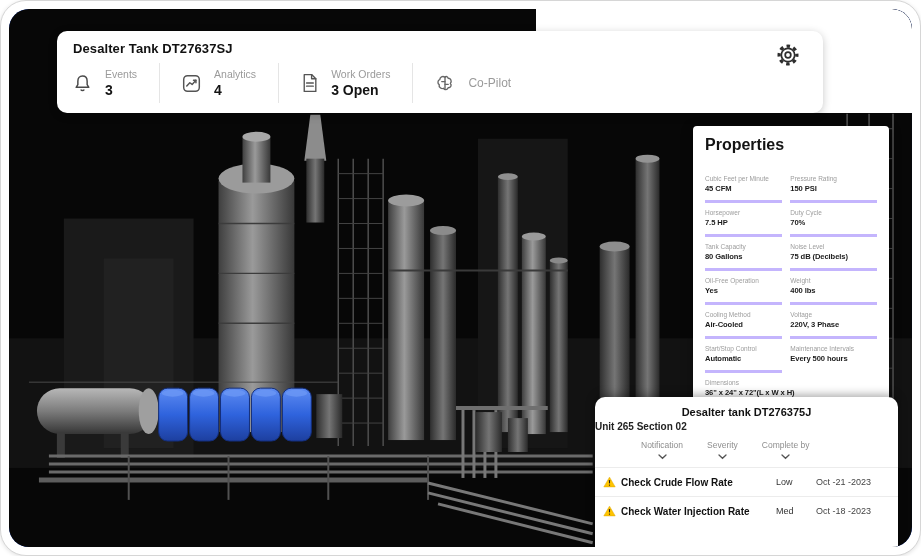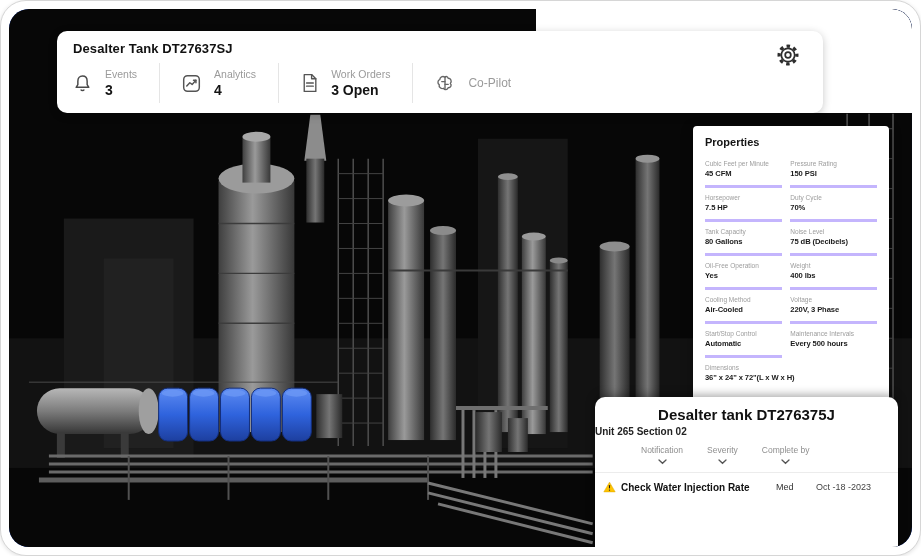--- a/index.html
+++ b/index.html
@@ -48,35 +48,35 @@
   .vdiv { width:1px; height:40px; background:#e5e5e5; margin:0 22px; }
   .gear { position:absolute; top:11px; right:22px; width:26px; height:26px; cursor:pointer; }
 
   
   .props {
     position:absolute; left:684px; top:117px; width:196px; height:278px;
     background:#ffffff; border-radius:4px;
     box-shadow:0 3px 12px rgba(0,0,0,.4);
     padding:10px 12px 4px;
   }
-  .props-title { font-size:11px; font-weight:bold; color:#141414; margin-bottom:6px; }
+  .props-title { font-size:16px; font-weight:bold; color:#141414; margin-bottom:15px; }
   .pgrid { display:grid; grid-template-columns:1fr 1.12fr; column-gap:8px; }
   .pcell { padding:6px 0 7px; border-bottom:3px solid #c4b5fd; min-width:0; }
   .pcell:nth-last-child(-n+2) { border-bottom:none; }
   .plabel { font-size:6.5px; color:#9c9c9c; margin-bottom:2px; white-space:nowrap; }
   .pvalue { font-size:7.6px; font-weight:bold; color:#1b1b1b; white-space:nowrap; letter-spacing:-.1px; }
 
   
   .tasks {
     position:absolute; left:586px; top:388px; width:303px; height:152px;
     background:#ffffff; border-radius:10px 10px 0 0;
     box-shadow:0 -2px 10px rgba(0,0,0,.35);
     padding-top:9px;
   }
-  .tasks-title { text-align:center; font-size:15px; font-weight:bold; color:#111; }
+  .tasks-title { text-align:center; font-size:11px; font-weight:bold; color:#111; }
   .tasks-subtitle { text-align:left; font-size:10px; font-weight:600; color:#222; margin-top:3px; }
   .filters {
     display:flex; align-items:center; gap:24px;
     padding:8px 10px 7px 46px; font-size:8.5px; color:#8e8e8e;
   }
   .filter { display:flex; align-items:center; gap:4px; cursor:pointer;flex-direction:column; }
   .trow {
     display:flex; align-items:center; height:29px;
     padding:0 10px 0 8px; border-top:1px solid #ececec; cursor:pointer;
   }
@@ -402,29 +402,41 @@
             </svg>
         </span>
         <span class="filter">
           <span>Complete by</span>
           <svg width="9" height="6" viewBox="0 0 9 6" fill="none">
               <path d="M1 1 L4.5 4.3 L8 1" stroke="#555" stroke-width="1.3" stroke-linecap="round"></path>
             </svg>
         </span>
       </div>
 
-
       <div class="trow">
         <span class="twarn">
           <svg width="13" height="12" viewBox="0 0 16 14">
               <path d="M8 1 L15 13 H1 Z" fill="#ffc400" stroke="#d9a400" stroke-width="0.6" stroke-linejoin="round"></path>
               <rect x="7.35" y="4.6" width="1.3" height="4.2" rx="0.6" fill="#1c1c1c"></rect>
               <circle cx="8" cy="10.8" r="0.85" fill="#1c1c1c"></circle>
             </svg>
         </span>
+        <span class="tname">Check Crude Flow Rate</span>
+        <span class="tsev">Low</span>
+        <span class="tdate">Oct -21 -2023</span>
+      </div>
+
+      <div class="trow">
+        <span class="twarn">
+          <svg width="13" height="12" viewBox="0 0 16 14">
+              <path d="M8 1 L15 13 H1 Z" fill="#ffc400" stroke="#d9a400" stroke-width="0.6" stroke-linejoin="round"></path>
+              <rect x="7.35" y="4.6" width="1.3" height="4.2" rx="0.6" fill="#1c1c1c"></rect>
+              <circle cx="8" cy="10.8" r="0.85" fill="#1c1c1c"></circle>
+            </svg>
+        </span>
         <span class="tname">Check Water Injection Rate</span>
         <span class="tsev">Med</span>
         <span class="tdate">Oct -18 -2023</span>
       </div>
     </div>
 
   </div>
 </div>
 
 </body></html>

